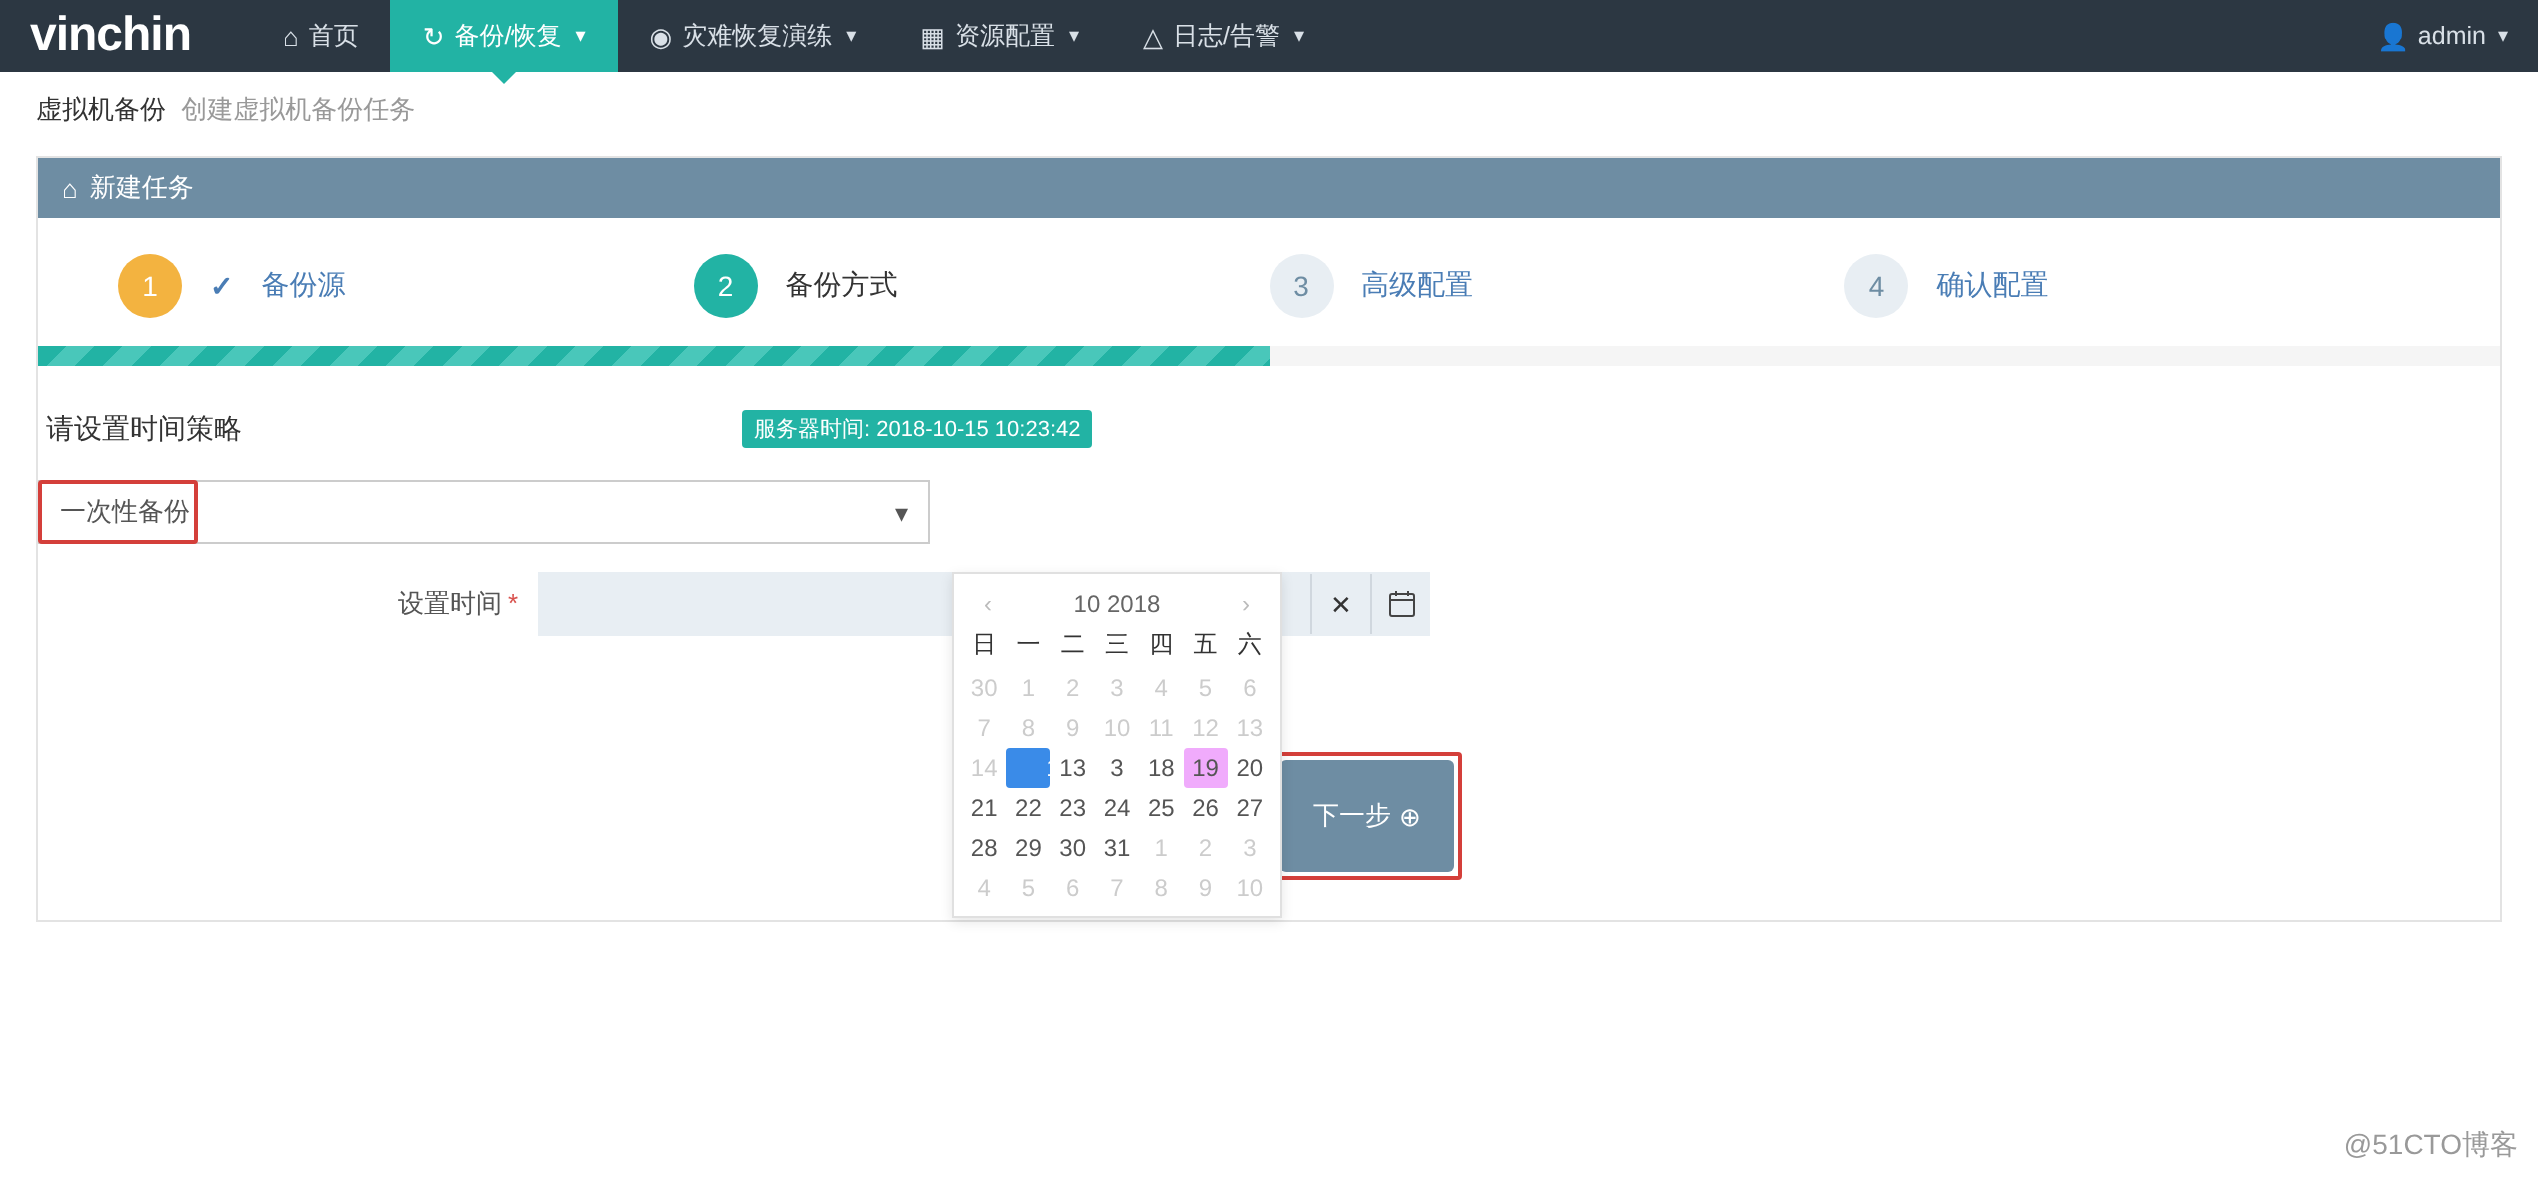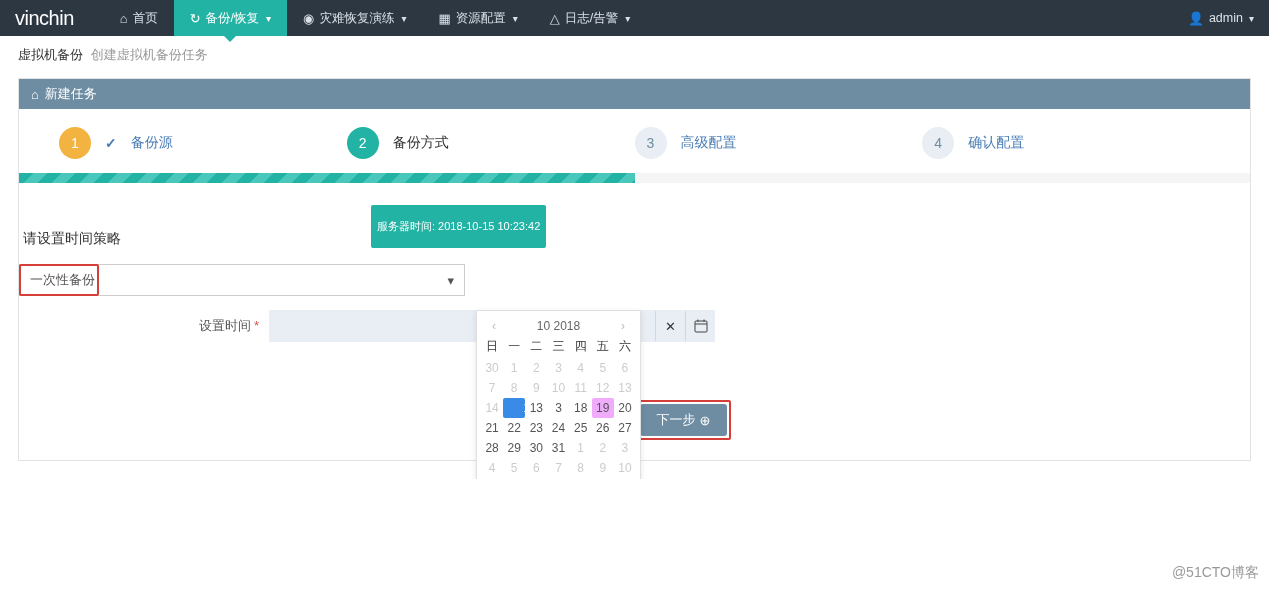--- a/index.html
+++ b/index.html
@@ -1,18 +1,18 @@
 <!DOCTYPE html>
 <html><head>
 <meta charset="utf-8">
 <style>
   * { box-sizing: border-box; margin: 0; padding: 0; }
   body { font-family: "Microsoft YaHei", Arial, sans-serif; font-size: 13px; background: #fff; color: #333; width: 1269px; }
   .topbar { background: #2c3742; color: #d9e0e7; height: 36px; display: flex; align-items: center; padding: 0 15px 0 0; }
-  .logo { font-size: 20px; font-weight: 400; color: #fff; padding: 0 30px 0 15px; font-family: Arial, sans-serif; letter-spacing: -0.5px;}
+  .logo { font-size: 24px; font-weight: 700; color: #fff; padding: 0 30px 0 15px; font-family: Arial, sans-serif; letter-spacing: -0.5px;}
   .nav { display: flex; height: 100%; }
   .nav-item { display: flex; align-items: center; padding: 0 16px; color: #d9e0e7; cursor: pointer; gap: 5px; font-size: 12.5px;}
   .nav-item.active { background: #22b3a4; color: #fff; position: relative; }
   .nav-item.active::after { content:""; position:absolute; top:100%; left:50%; transform:translateX(-50%); border:6px solid transparent; border-top-color:#22b3a4;}
   .user-menu { margin-left: auto; display:flex; align-items:center; gap:4px; color:#d9e0e7; font-size:12.5px; cursor:pointer;}
   .glyph { font-size: 13px; }
   .breadcrumb { padding: 10px 18px; color:#666; font-size:13px;}
   .breadcrumb .b1 { color:#333; }
   .breadcrumb .b2 { color:#999; margin-left:4px;}
   .panel { margin: 4px 18px 18px 18px; border:1px solid #e3e3e3; }
@@ -21,21 +21,21 @@
   .step { flex:1; display:flex; align-items:center; gap:14px; color:#4a7db5; font-size:14px;}
   .step .circle { width:32px; height:32px; border-radius:50%; display:flex; align-items:center; justify-content:center; font-size:14px; }
   .step.done .circle { background:#f3b340; color:#fff; }
   .step.current .circle { background:#22b3a4; color:#fff; }
   .step.pending .circle { background:#e8eef3; color:#6e8da3; }
   .step.current .label { color:#333; }
   .progress-bar { height:10px; background:#f5f5f5; margin:4px 0 0 0; position:relative; }
   .progress-fill { position:absolute; left:0; top:0; bottom:0; width:50%; background: repeating-linear-gradient(135deg,#22b3a4 0 10px,#49c7ba 10px 20px);}
   .form-area { padding: 22px 0 30px 0;}
   .section-title { padding: 0 4px 16px 4px; font-size:14px; color:#333; display:flex; align-items:flex-end; gap:40px;}
-  .server-time { background:#22b3a4; color:#fff; font-size:11px; padding:14px 6px; border-radius:2px;}
+  .server-time { background:#22b3a4; color:#fff; font-size:11px; padding:2px 6px; border-radius:2px;}
   .form-row { display:flex; align-items:center; margin-bottom:14px; }
   .form-label { width:250px; text-align:right; padding-right:10px; color:#555; font-size:13px;}
   .req { color:#d9534f; margin-left:3px;}
   .form-control-wrap { width:446px; position:relative;}
   .select-box { width:100%; height:32px; border:1px solid #ccc; background:#fff; display:flex; align-items:center; justify-content:space-between; padding:0 10px; font-size:13px; color:#555;}
   .highlight-box { position:absolute; left:0; top:0; width:80px; height:32px; border:2px solid #d43f3a; pointer-events:none; border-radius:2px;}
   .input-box { width:100%; height:32px; background:#e8eef3; display:flex; align-items:center;}
   .input-inner { flex:1; height:100%; border:none; background:transparent; padding:0 10px;}
   .addon { width:30px; height:30px; display:flex; align-items:center; justify-content:center; cursor:pointer; color:#333; border-left:1px solid #d0d7de; background:#e8eef3;}
   .addon.cal { color:#444; }
@@ -45,21 +45,21 @@
   .cal-title { flex:1; text-align:center;}
   .cal-nav { color:#bbb; cursor:pointer; width:14px; text-align:center;}
   .cal-grid { width:100%; border-collapse:collapse; table-layout:fixed;}
   .cal-grid th, .cal-grid td { text-align:center; font-size:12px; padding:3px 0; color:#555;}
   .cal-grid th { color:#333; font-weight:normal;}
   .cal-grid td.muted { color:#ccc; }
   .cal-grid td.sel { background:#3a8be8; color:#fff; border-radius:2px;padding-left:20px;}
   .cal-grid td.hov { background:#f0abfc; border-radius:2px;}
   .cal-grid td { cursor:pointer;}
   .btn-row { display:flex; justify-content:center; gap:10px; padding:14px 0 20px 0; align-items:center;}
-  .btn { padding:6px 16px; border-radius:3px; font-size:13px; cursor:pointer; border:1px solid transparent; display:flex; align-items:center; gap:4px;}
+  .btn { padding:18px 16px; border-radius:3px; font-size:13px; cursor:pointer; border:1px solid transparent; display:flex; align-items:center; gap:4px;}
   .btn-default { background:#f0f0f0; color:#555; border-color:#ddd;}
   .btn-primary { background:#6e8da3; color:#fff;}
   .btn-primary-wrap { border:2px solid #d43f3a; padding:2px; border-radius:2px;}
   .watermark { position:fixed; right:10px; bottom:8px; color:#888; font-size:14px; opacity:0.85;}
   svg { display:block; }
   .caret { font-size:10px; margin-left:2px;}
   .check { font-weight:bold;}
 </style>
 </head>
 <body>

